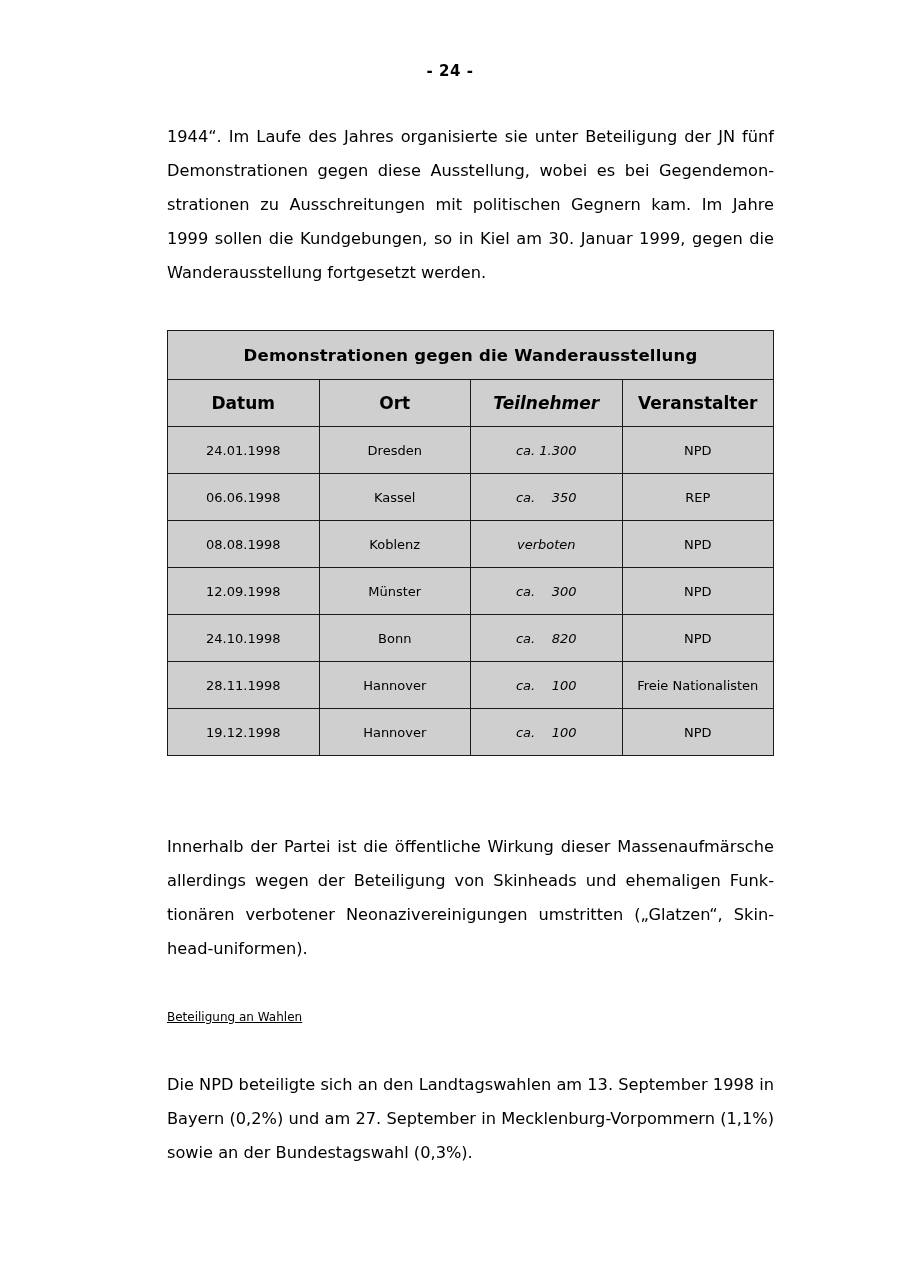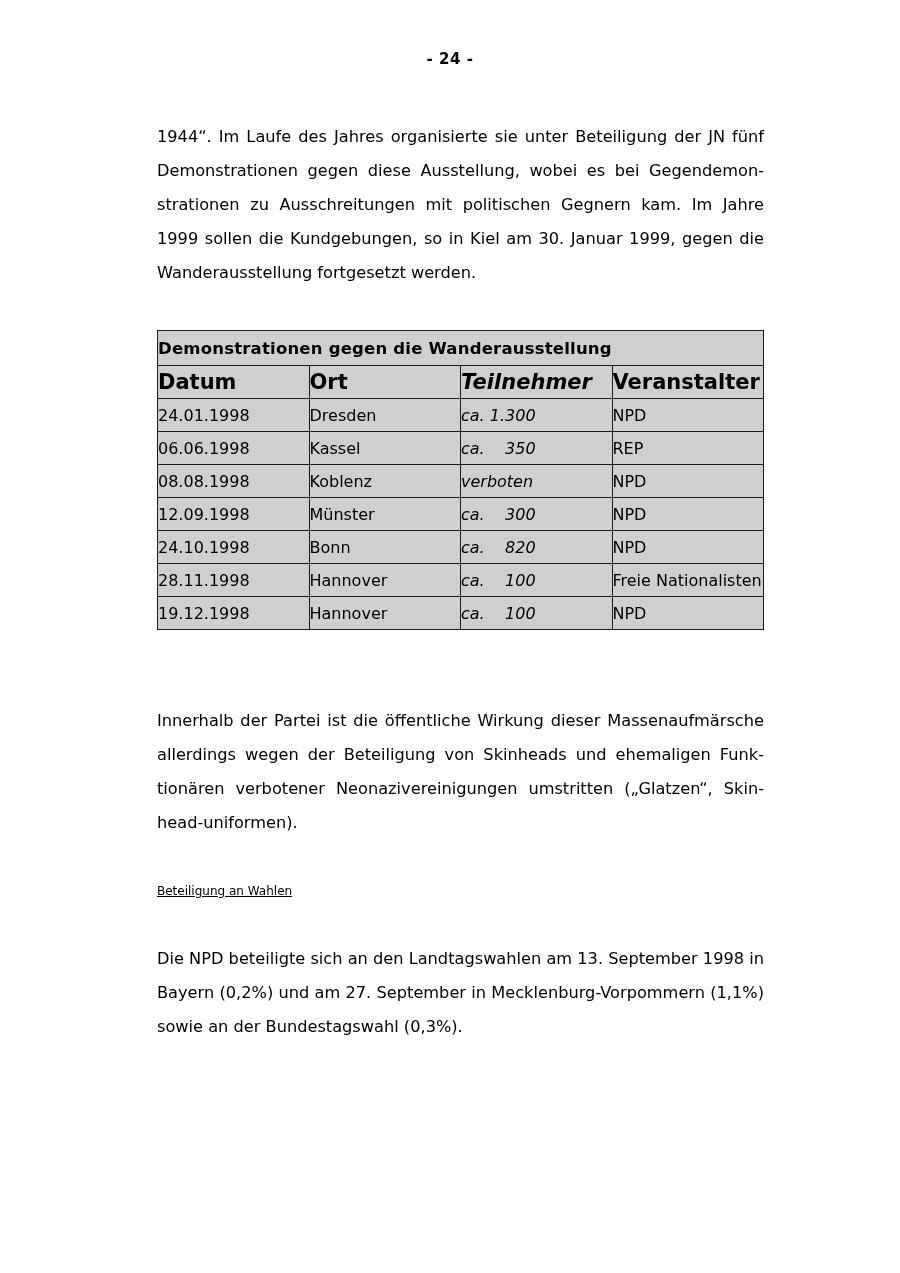--- a/index.html
+++ b/index.html
@@ -16,31 +16,31 @@
     overflow: hidden;
   }
   .page {
     width: 900px;
     height: 1273px;
     position: relative;
     box-sizing: border-box;
   }
   .page-number {
     position: absolute;
-    top: 50px;
+    top: 62px;
     left: 0;
     width: 900px;
     text-align: center;
     font-size: 15px;
     font-weight: bold;
     letter-spacing: 0.5px;
   }
   .content {
     position: absolute;
-    left: 157px;
+    left: 167px;
     top: 120px;
     width: 607px;
   }
   p.para {
     margin: 0 0 0 0;
     font-size: 16.2px;
     line-height: 34px;
     text-align: justify;
     text-justify: inter-word;
     hyphens: manual;
@@ -53,39 +53,39 @@
     border-collapse: collapse;
     width: 607px;
     table-layout: fixed;
     background: #cfcfcf;
     margin: 0;
   }
   table.demo-table td,
   table.demo-table th {
     border: 1.6px solid #1a1a1a;
     background: #cfcfcf;
-    text-align: left;
+    text-align: center;
     vertical-align: middle;
     font-weight: normal;
-    padding: 0;
+    padding: 7px;
   }
   table.demo-table tr.title-row td {
     height: 34px;
     font-size: 16.5px;
     font-weight: bold;
     letter-spacing: 0.2px;
   }
   table.demo-table tr.header-row th {
     height: 32px;
-    font-size: 21px;
+    font-size: 17px;
     font-weight: bold;
   }
   table.demo-table tr.data-row td {
     height: 32px;
-    font-size: 16px;
+    font-size: 13px;
   }
   .col-datum  { width: 135px; }
   .col-ort    { width: 121px; }
   .col-teil   { width: 159px; font-style: italic; }
   .col-veran  { width: 192px; }
 
   .cell-pre { white-space: pre; }
 
   .section-heading {
     font-size: 12px;

